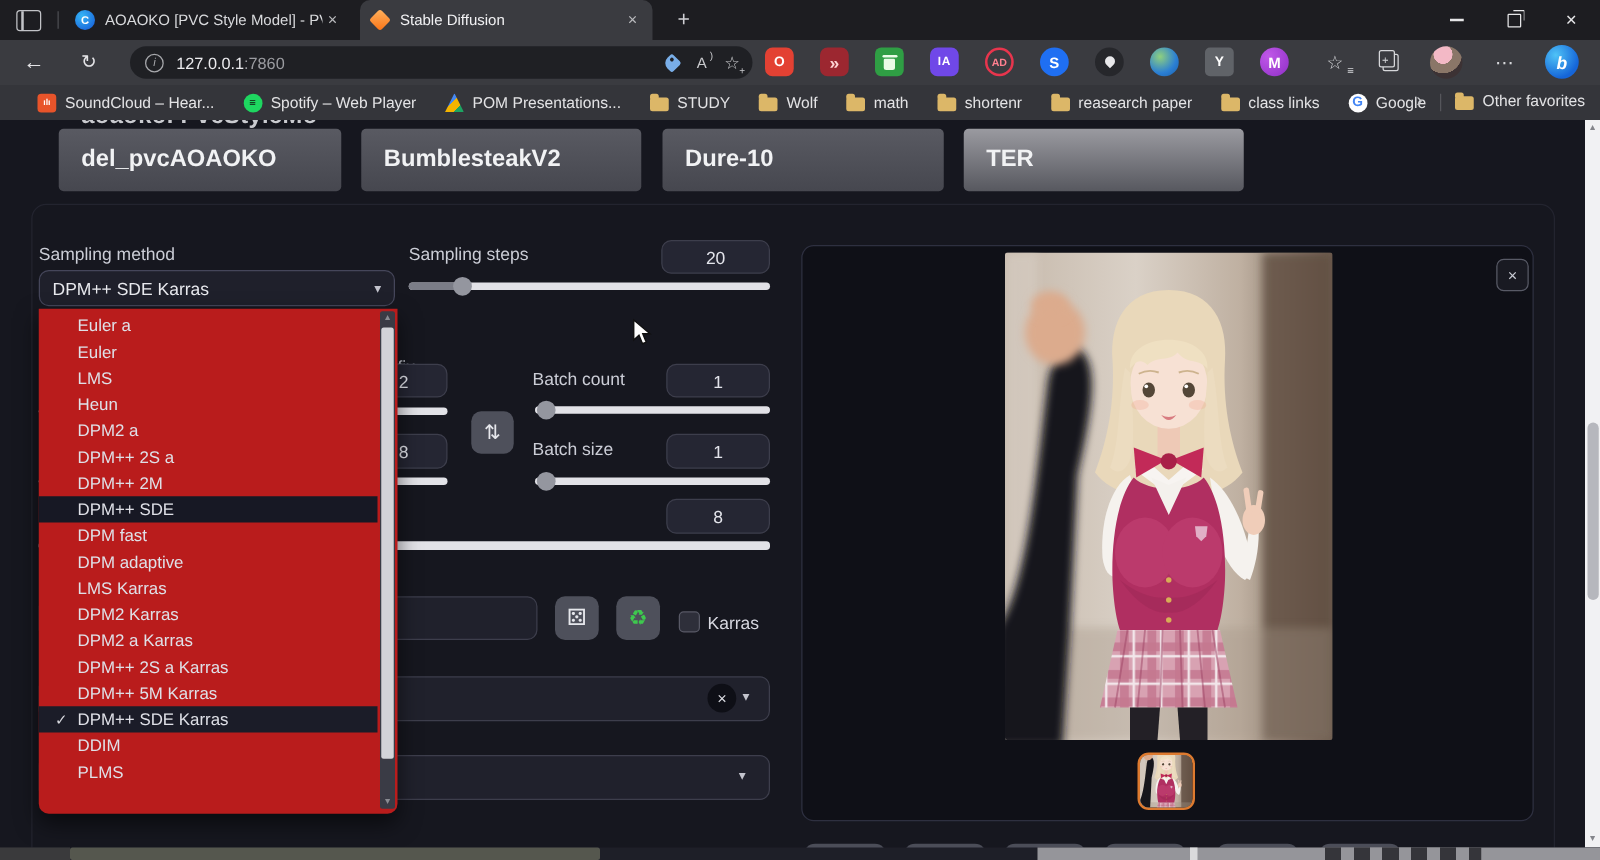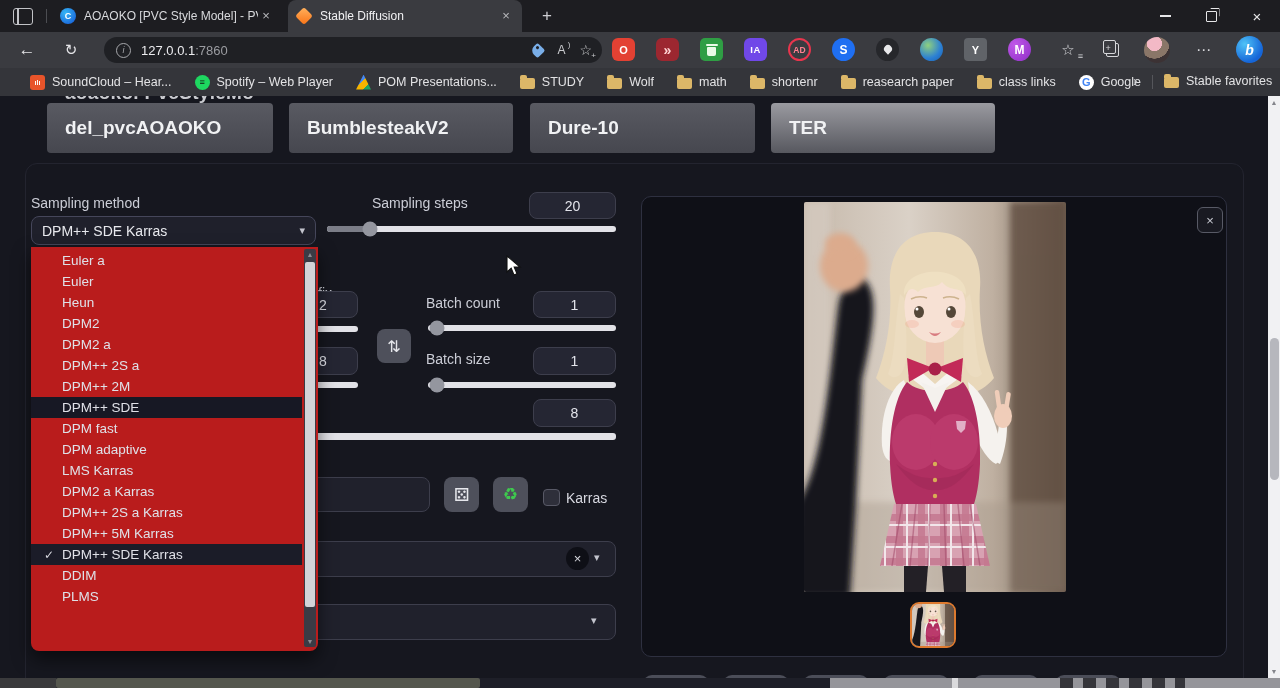--- a/index.html
+++ b/index.html
@@ -347,21 +347,21 @@
 
       <div class="bm">
         <span class="bm-ico" data-icon="google"></span>
         <span class="bm-label">Google</span>
       </div>
     </div>
   <div class="bm-chevron abs" style="top:72px;">›</div>
   <div class="bm-div abs" style="top:75px;"></div>
   <div class="bm abs" style="left:1164px;top:74px;">
     <span class="bm-ico" data-icon="folder"></span>
-    <span class="bm-label">Stable favorites</span>
+    <span class="bm-label">Other favorites</span>
   </div>
 
   <div class="page">
     <div class="panel-border"></div>
 
     <div class="clipped-row">aoaoko. PvcStyleMo</div>
     <div class="cards">
 
         <div class="card" data-k="normal">
           <span class="card-title">del_pvcAOAOKO</span>
@@ -379,21 +379,21 @@
           <span class="card-title">TER</span>
         </div>
       </div>
 
     <div class="plabel" style="left:31px;top:99px;">Sampling method</div>
     <div class="selectbox">
       <span class="val">DPM++ SDE Karras</span>
       <span class="caret">▾</span>
     </div>
 
-    <div class="plabel" style="left:327px;top:99px;margin-left:45px;">Sampling steps</div>
+    <div class="plabel" style="left:327px;top:99px;">Sampling steps</div>
     <div class="numbox" style="left:529px;top:96px;width:87px;height:27px;">20</div>
     <div class="slider" style="left:327px;top:130px;width:289px;">
       <span class="fill" style="width:43px;"></span>
         <span class="thumb" style="left:43px;"></span>
     </div>
 
     <div class="plabel" style="left:318px;top:157px;margin-top:32px;">fix</div>
 
     <div class="numbox" style="left:270px;top:195px;width:88px;height:27px;justify-content:flex-start;padding-left:48px;">2</div>
     <div class="slider" style="left:31px;top:230px;width:327px;"></div>
@@ -438,30 +438,30 @@
           <div class="dd-opt">
             <span class="dd-check">✓</span>
             <span class="dd-label">Euler a</span>
           </div>
 
           <div class="dd-opt">
             <span class="dd-check">✓</span>
             <span class="dd-label">Euler</span>
           </div>
 
+          <div class="dd-opt">
+            <span class="dd-check">✓</span>
+            <span class="dd-label">LMS</span>
+          </div>
 
           <div class="dd-opt">
             <span class="dd-check">✓</span>
             <span class="dd-label">Heun</span>
           </div>
 
-          <div class="dd-opt">
-            <span class="dd-check">✓</span>
-            <span class="dd-label">DPM2</span>
-          </div>
 
           <div class="dd-opt">
             <span class="dd-check">✓</span>
             <span class="dd-label">DPM2 a</span>
           </div>
 
           <div class="dd-opt">
             <span class="dd-check">✓</span>
             <span class="dd-label">DPM++ 2S a</span>
           </div>
@@ -484,20 +484,24 @@
           <div class="dd-opt">
             <span class="dd-check">✓</span>
             <span class="dd-label">DPM adaptive</span>
           </div>
 
           <div class="dd-opt">
             <span class="dd-check">✓</span>
             <span class="dd-label">LMS Karras</span>
           </div>
 
+          <div class="dd-opt">
+            <span class="dd-check">✓</span>
+            <span class="dd-label">DPM2 Karras</span>
+          </div>
 
           <div class="dd-opt">
             <span class="dd-check">✓</span>
             <span class="dd-label">DPM2 a Karras</span>
           </div>
 
           <div class="dd-opt">
             <span class="dd-check">✓</span>
             <span class="dd-label">DPM++ 2S a Karras</span>
           </div>

